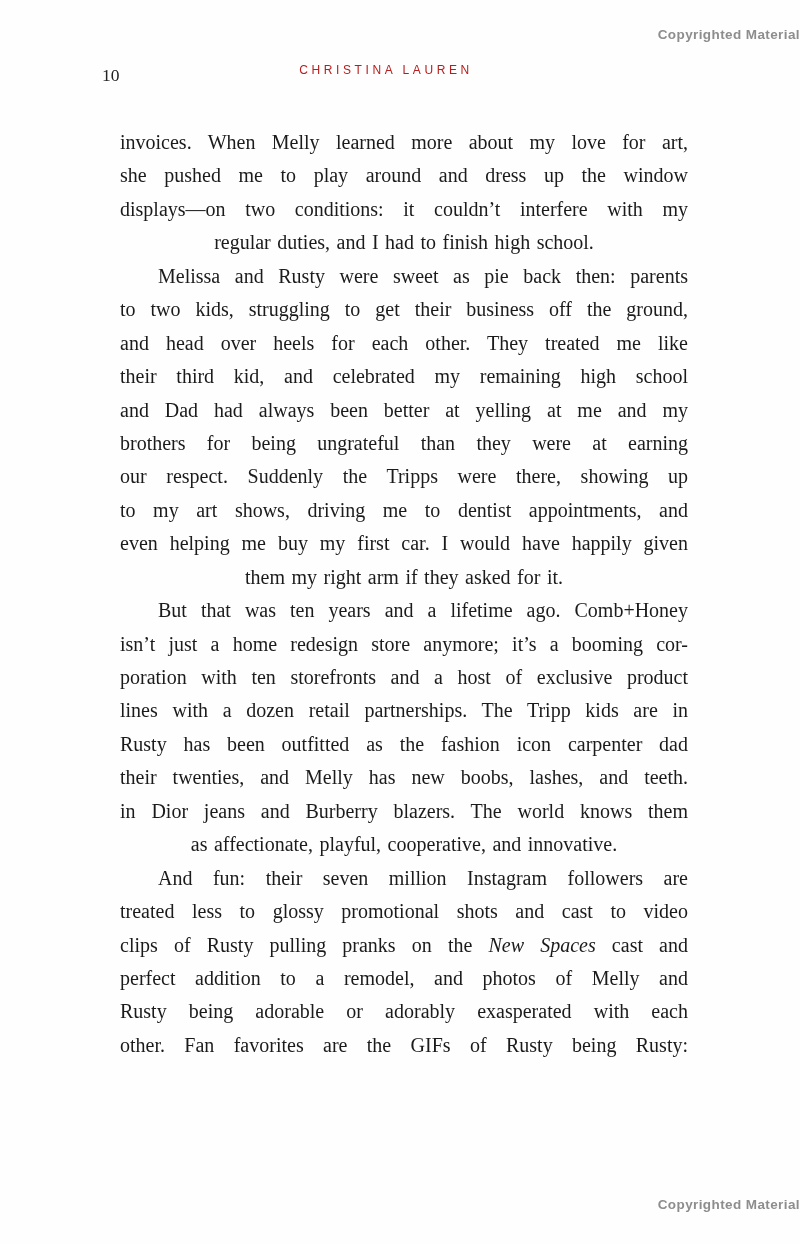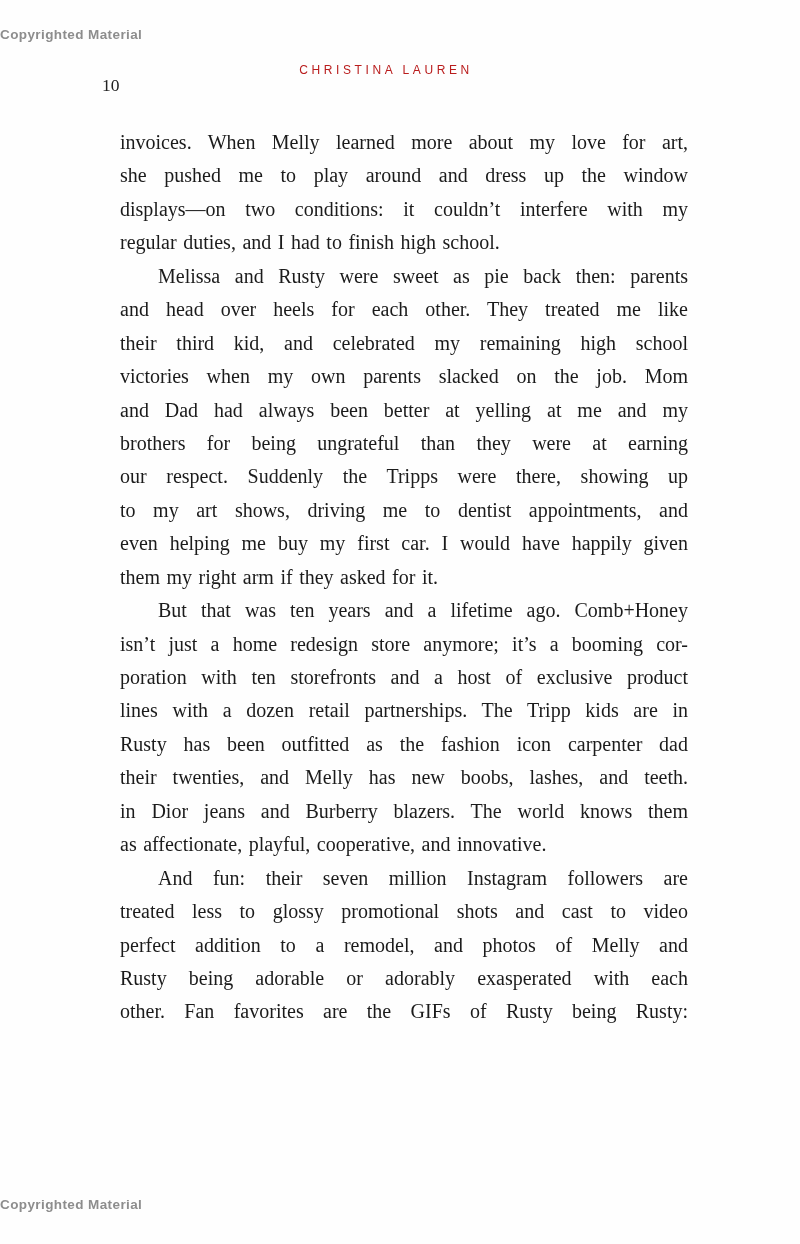--- a/index.html
+++ b/index.html
@@ -13,40 +13,40 @@
     height: 1244px;
     background: #fefefe;
     overflow: hidden;
     font-family: "Liberation Serif", "DejaVu Serif", serif;
     color: #1b1b1b;
   }
   .notice {
     position: absolute;
     left: 0;
     right: 0;
-    text-align: left;
+    text-align: right;
     font-family: "Liberation Sans", "DejaVu Sans", sans-serif;
     font-size: 13.5px;
     font-weight: bold;
     letter-spacing: 0.4px;
     color: #8d8d8d;
   }
   .notice.top { top: 27px; }
   .notice.bottom { top: 1197px; }
   .header {
     position: absolute;
     top: 63px;
     left: 102px;
     width: 568px;
     height: 24px;
   }
   .pagenum {
     position: absolute;
     left: 0;
-    top: 12px;
+    top: 2px;
     font-size: 17.5px;
     color: #222;
   }
   .running {
     display: block;
     text-align: center;
     font-family: "Liberation Sans", "DejaVu Sans", sans-serif;
     font-size: 12px;
     letter-spacing: 3.6px;
     color: #b91c1c;
@@ -55,21 +55,21 @@
     position: absolute;
     top: 126px;
     left: 120px;
     width: 568px;
   }
   .line {
     height: 33.45px;
     line-height: 33.45px;
     font-size: 20px;
     overflow: hidden;
-    text-align: left;
+    text-align: center;
     word-spacing: 1.5px;
   }
   .line.just {
     text-align: justify;
     text-align-last: justify;
   }
   .line.first {
     text-indent: 38px;
   }
   .it { font-style: italic; }
@@ -82,37 +82,38 @@
   <div class="header">
     <span class="pagenum">10</span>
     <span class="running">CHRISTINA LAUREN</span>
   </div>
   <div class="body-text">
       <div class="line just"><span>invoices. When Melly learned more about my love for art,</span></div>
       <div class="line just"><span>she pushed me to play around and dress up the window</span></div>
       <div class="line just"><span>displays—on two conditions: it couldn’t interfere with my</span></div>
       <div class="line"><span>regular duties, and I had to finish high school.</span></div>
       <div class="line just first"><span>Melissa and Rusty were sweet as pie back then: parents</span></div>
+      <div class="line just"><span>to two kids, struggling to get their business off the ground,</span></div>
       <div class="line just"><span>and head over heels for each other. They treated me like</span></div>
       <div class="line just"><span>their third kid, and celebrated my remaining high school</span></div>
-      <div class="line just"><span>victories when my own parents slacked on the job. Mom</span></div>
       <div class="line just"><span>and Dad had always been better at yelling at me and my</span></div>
       <div class="line just"><span>brothers for being ungrateful than they were at earning</span></div>
       <div class="line just"><span>our respect. Suddenly the Tripps were there, showing up</span></div>
       <div class="line just"><span>to my art shows, driving me to dentist appointments, and</span></div>
       <div class="line just"><span>even helping me buy my first car. I would have happily given</span></div>
       <div class="line"><span>them my right arm if they asked for it.</span></div>
       <div class="line just first"><span>But that was ten years and a lifetime ago. Comb+Honey</span></div>
       <div class="line just"><span>isn’t just a home redesign store anymore; it’s a booming cor-</span></div>
       <div class="line just"><span>poration with ten storefronts and a host of exclusive product</span></div>
       <div class="line just"><span>lines with a dozen retail partnerships. The Tripp kids are in</span></div>
       <div class="line just"><span>Rusty has been outfitted as the fashion icon carpenter dad</span></div>
       <div class="line just"><span>their twenties, and Melly has new boobs, lashes, and teeth.</span></div>
       <div class="line just"><span>in Dior jeans and Burberry blazers. The world knows them</span></div>
       <div class="line"><span>as affectionate, playful, cooperative, and innovative.</span></div>
       <div class="line just first"><span>And fun: their seven million Instagram followers are</span></div>
       <div class="line just"><span>treated less to glossy promotional shots and cast to video</span></div>
+      <div class="line just"><span>clips of Rusty pulling pranks on the </span><span class="it">New Spaces</span><span> cast and</span></div>
       <div class="line just"><span>perfect addition to a remodel, and photos of Melly and</span></div>
       <div class="line just"><span>Rusty being adorable or adorably exasperated with each</span></div>
       <div class="line just"><span>other. Fan favorites are the GIFs of Rusty being Rusty:</span></div>
     </div>
   <div class="notice bottom">Copyrighted Material</div>
 </div>
 
 </body></html>

